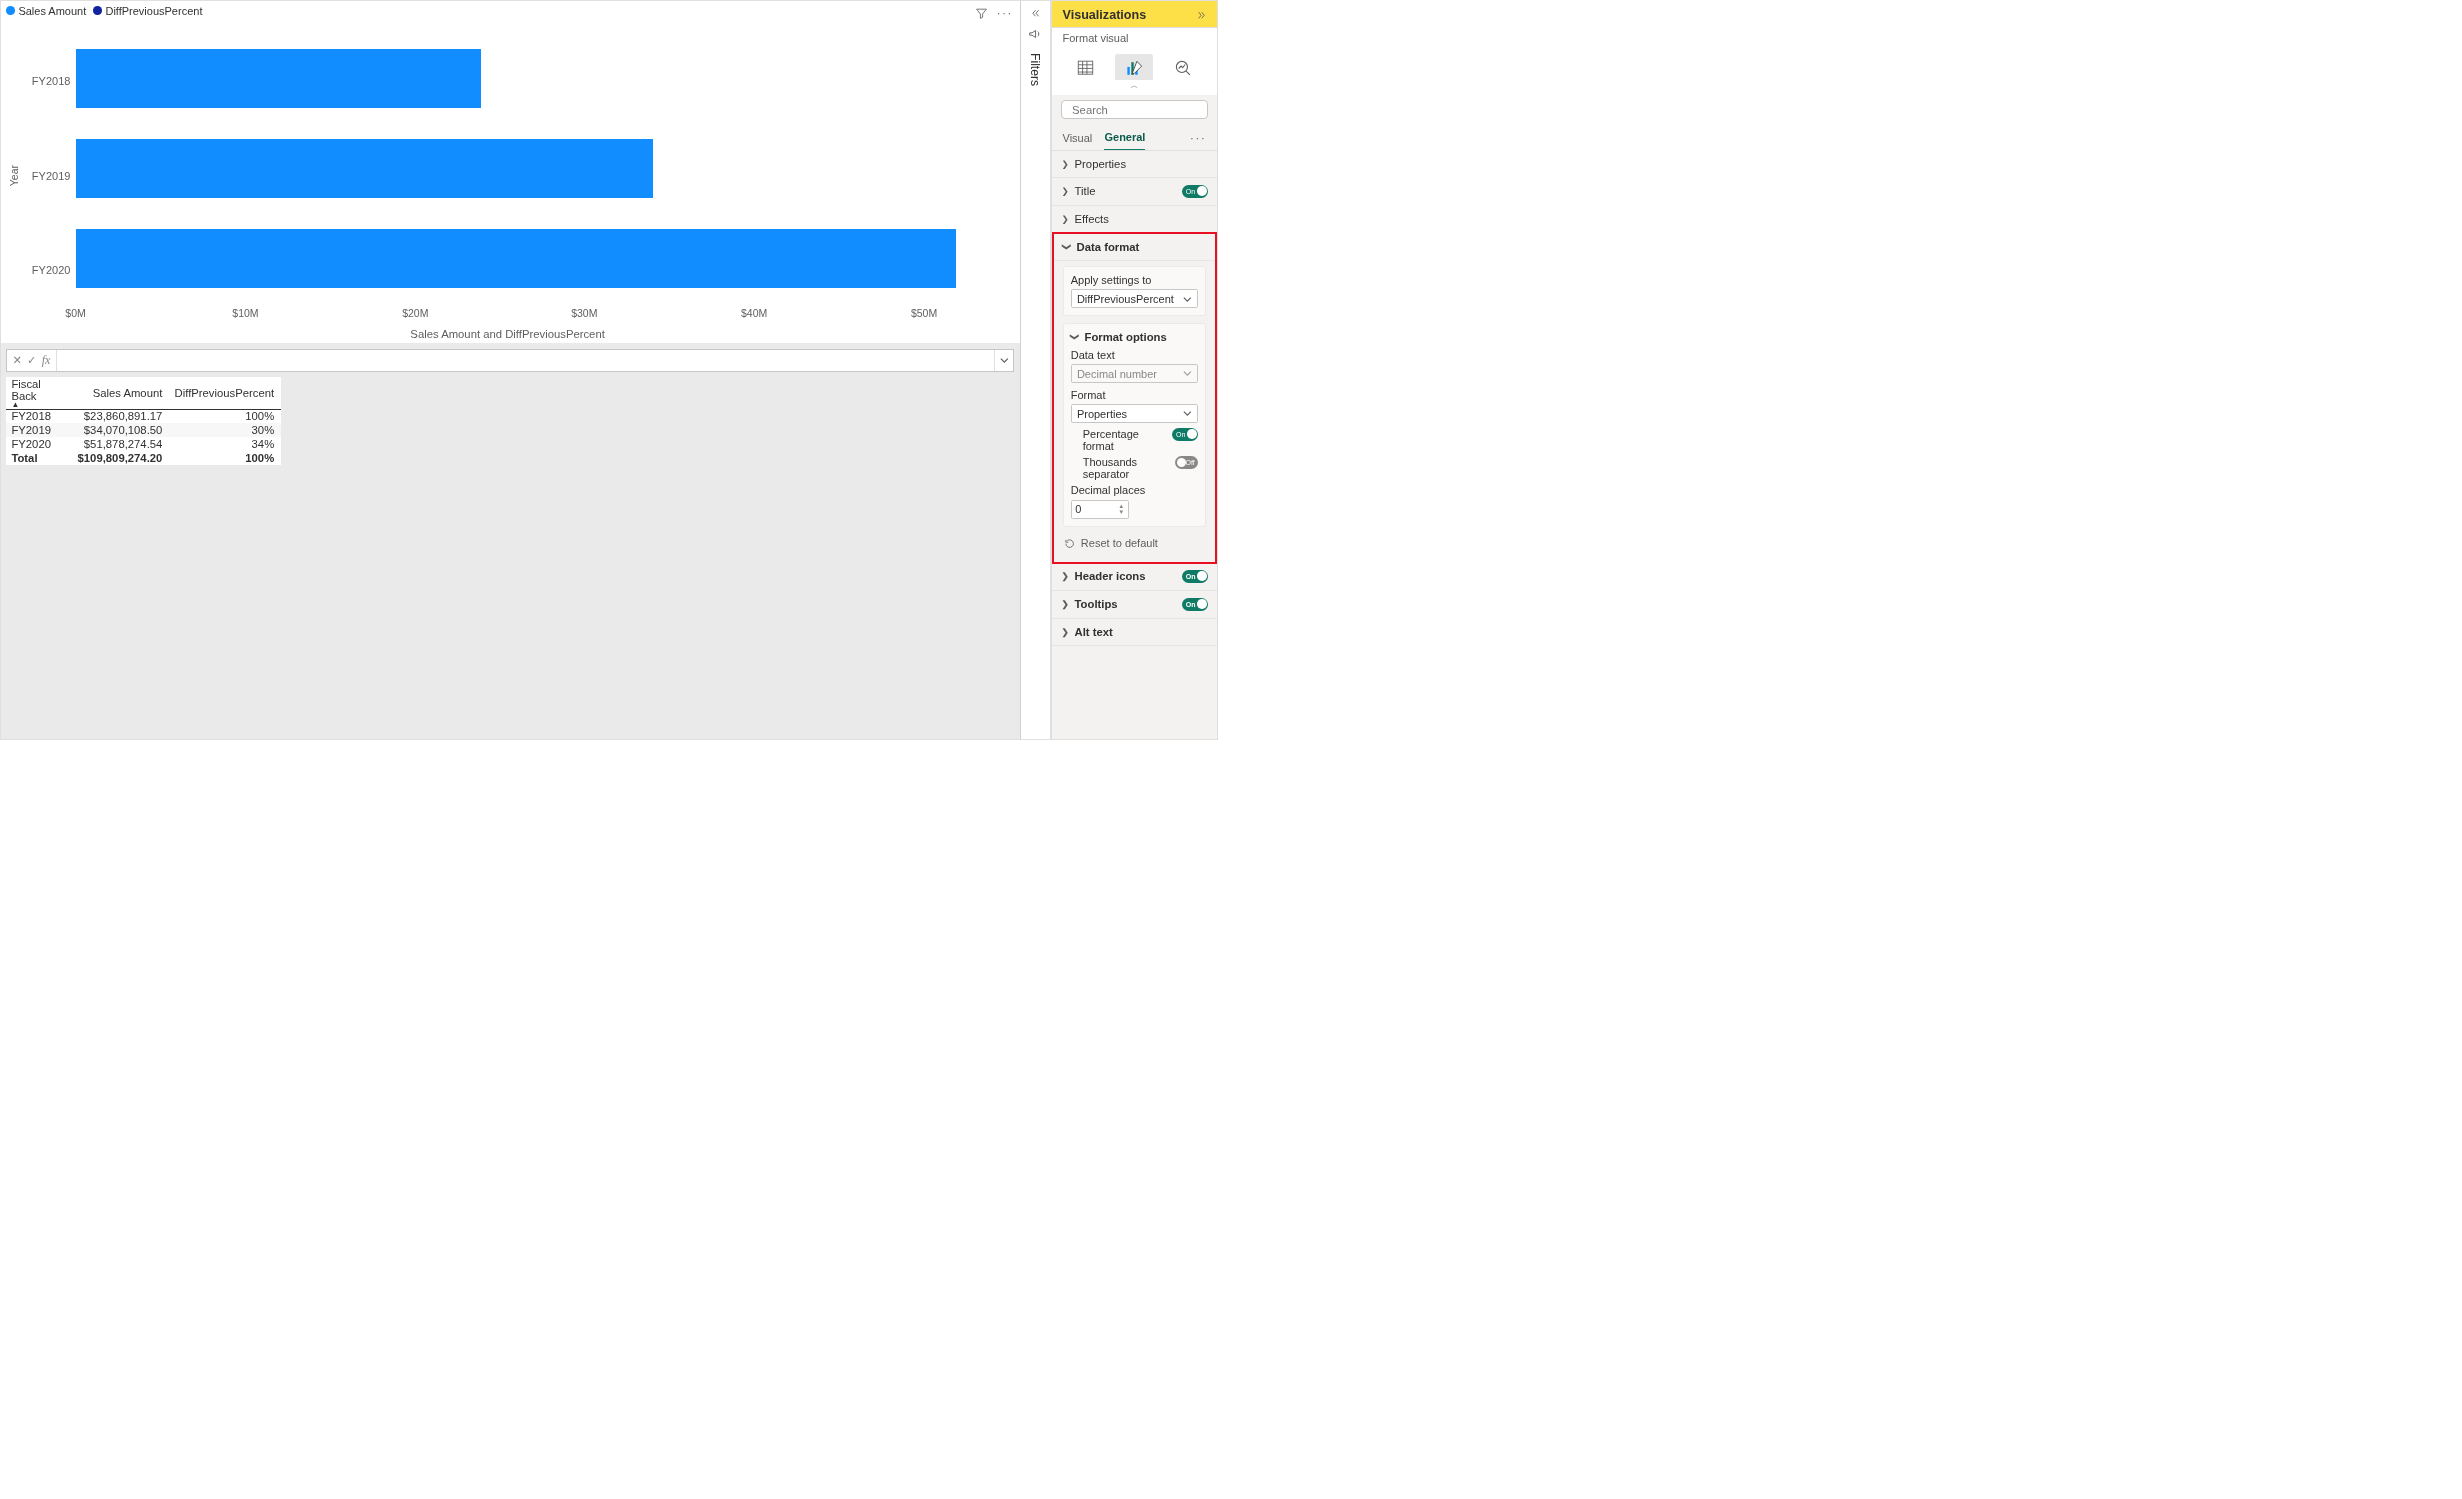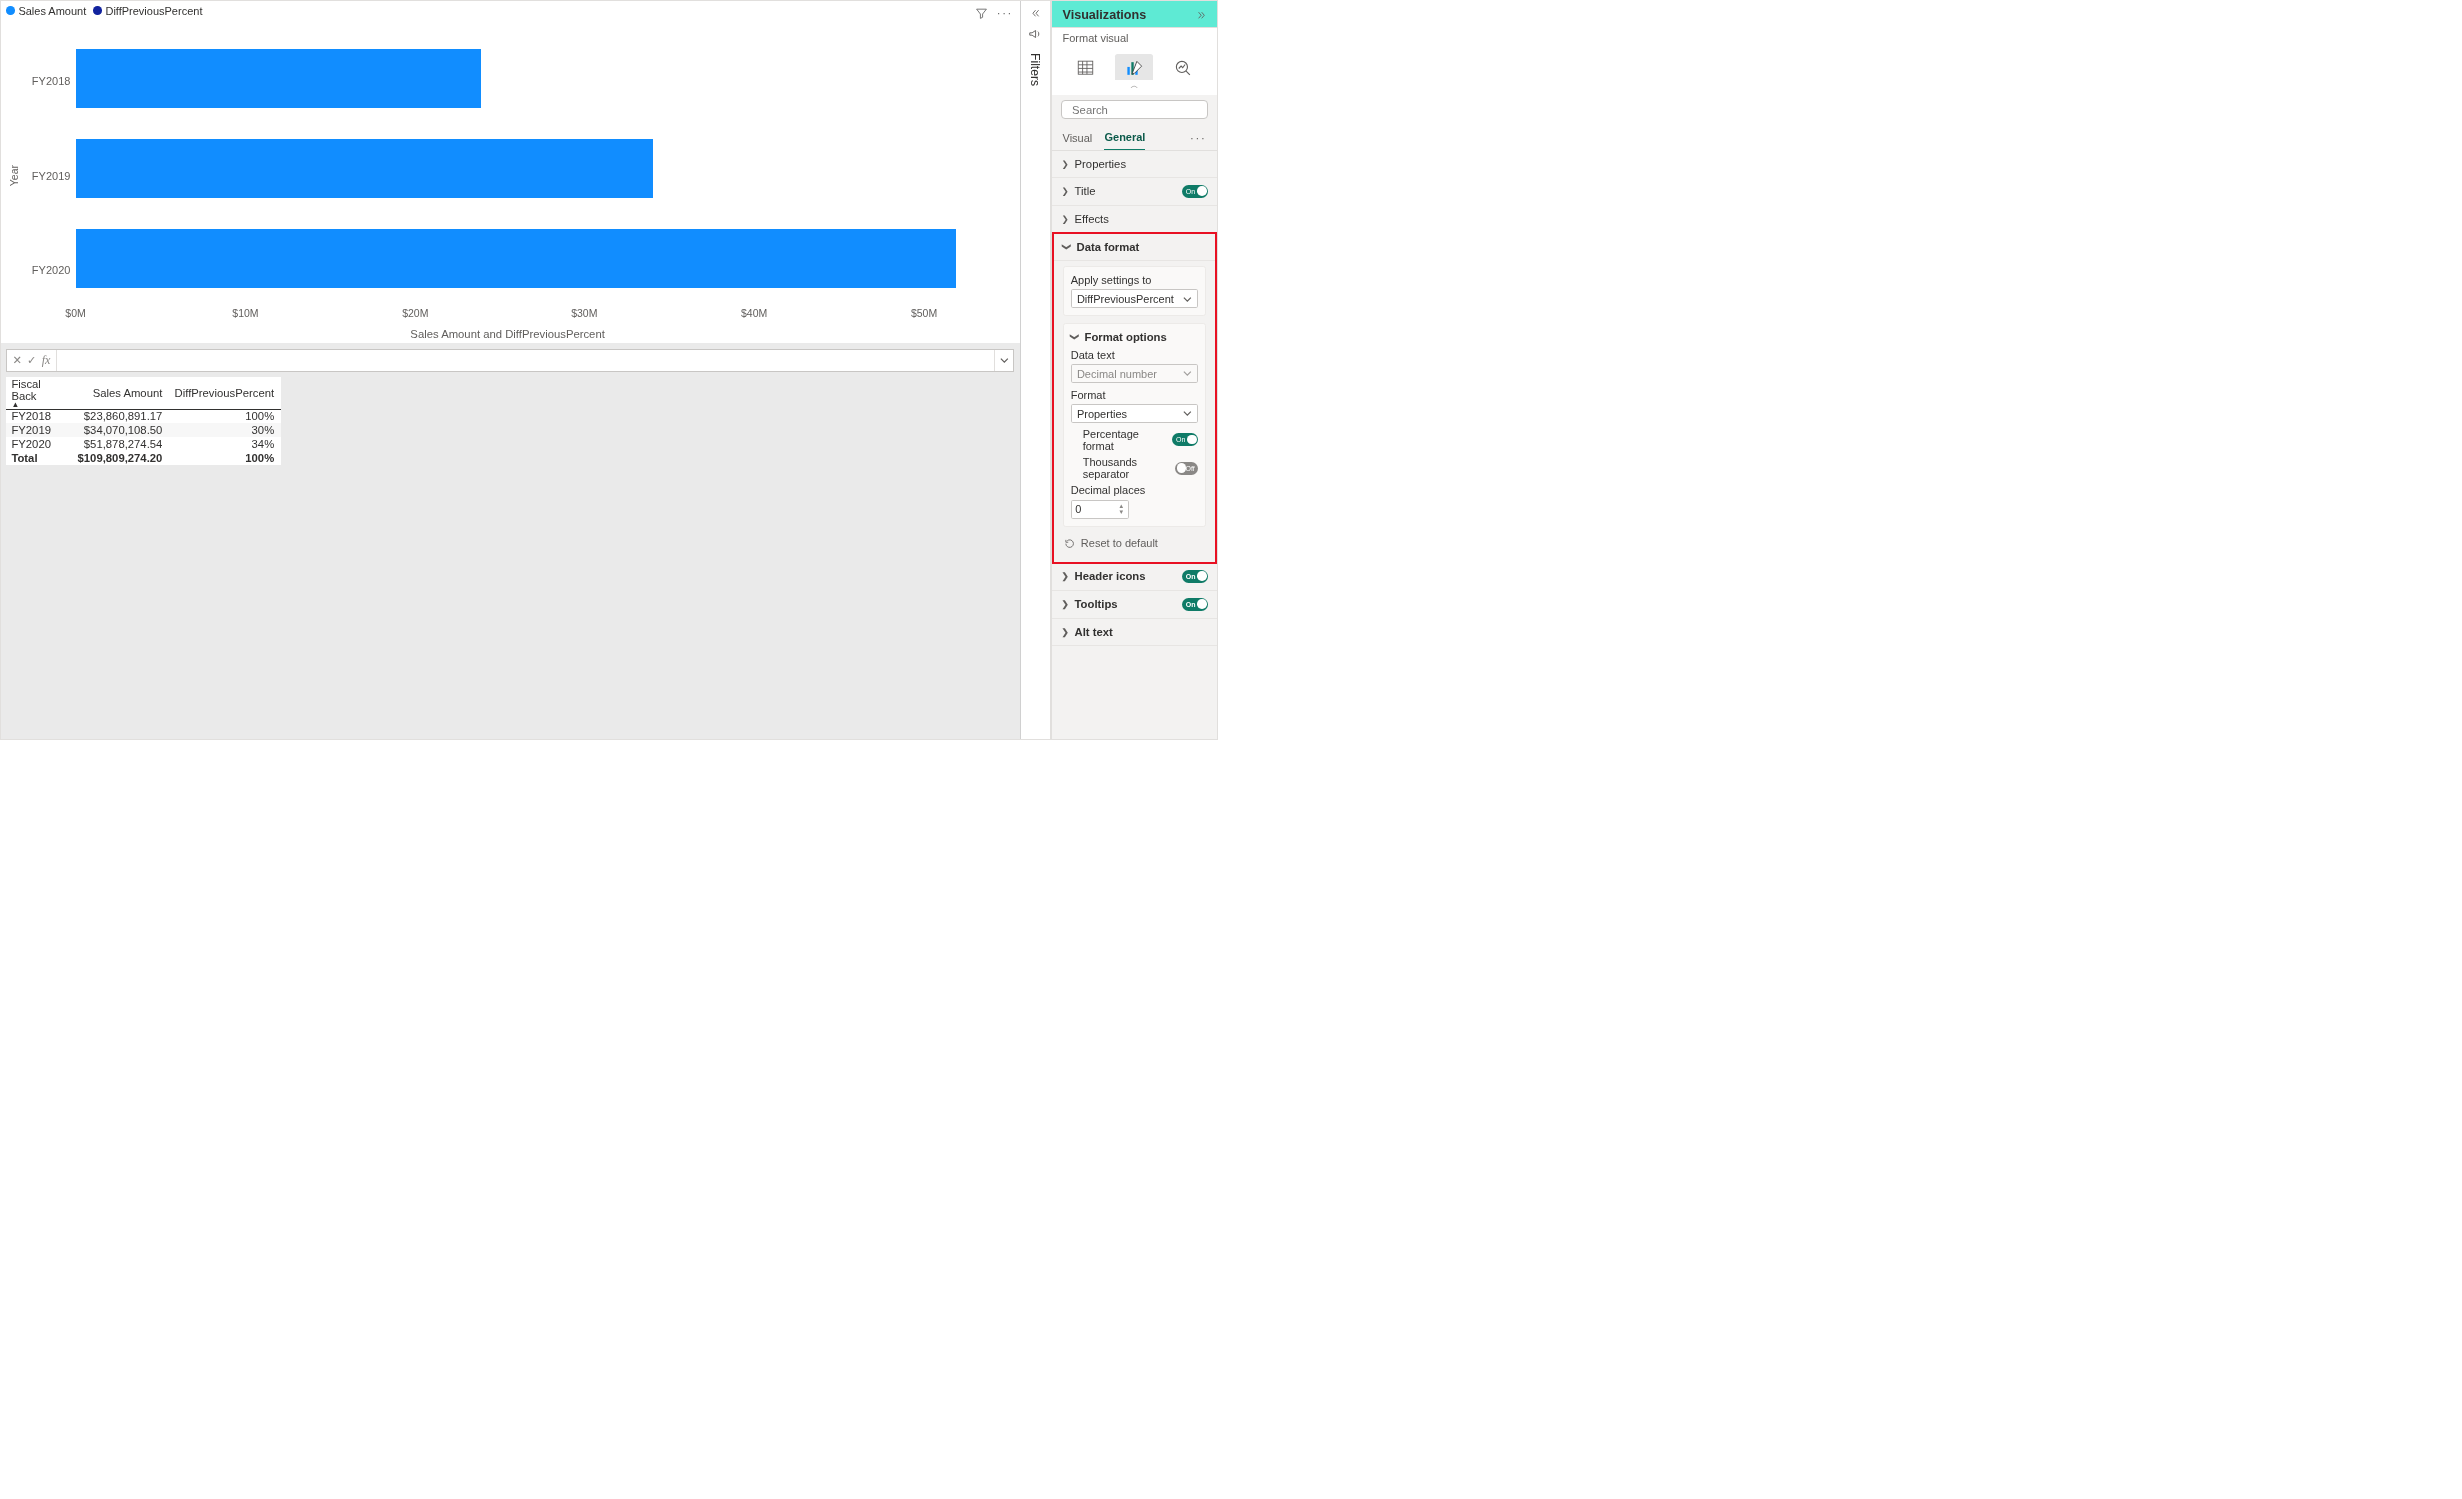--- a/index.html
+++ b/index.html
@@ -39,21 +39,21 @@
 .data-tbl td { padding:0.9px 7px 0.9px 5.2px; font-size:11.3px;}
 .data-tbl td:nth-child(2), .data-tbl td:nth-child(3){ text-align:right;}
 .data-tbl tr.alt td { background:#f7f7f7;}
 .data-tbl .total td { font-weight:700;}
 .sort-arrow { font-size:7.9px; display:block; line-height:5.2px;}
 
 .filters-strip { width:30.5px; border-right:0.9px solid #e1dfdd; display:flex; flex-direction:column; align-items:center; padding-top:7px; gap:8.7px; color:#605e5c;}
 .filters-strip .vtext { writing-mode: vertical-rl; font-size:12.2px; margin-top:3.5px; color:#323130;}
 
 .rpanel { width:166px; display:flex; flex-direction:column; border-left:0.9px solid #e1dfdd; background:#f3f2f1;}
-.rhead { display:flex; align-items:center; justify-content:space-between; padding:7px 8.7px 5.2px 10.5px; background:#5eead4; border-bottom:0.9px solid #e1dfdd;}
+.rhead { display:flex; align-items:center; justify-content:space-between; padding:7px 8.7px 5.2px 10.5px; background:#fde047; border-bottom:0.9px solid #e1dfdd;}
 .rhead .t { font-size:12.6px; font-weight:600;}
 .subhead { padding: 3.5px 10.5px 5.2px 10.5px; font-size:11px; color:#605e5c; background:#fff;}
 .mode-icons { display:flex; justify-content:space-around; padding:5.2px 8.7px 0 8.7px; background:#fff;}
 .mode-btn { width:38px; height:28px; display:flex; align-items:center; justify-content:center; border-radius:2.6px; cursor:pointer;}
 .mode-btn.sel { background:#e6e6e6;}
 .mode-arrow { text-align:center; font-size:7.9px; color:#8a8886; margin-top:-1.7px; background:#fff; padding-bottom:3.5px;}
 .search-box { margin: 5.2px 8.7px; display:flex; align-items:center; border:0.9px solid #c8c6c4; background:#fff; border-radius:4px; padding:2.6px 5.2px; gap:5.2px; color:#605e5c;}
 .search-box input{ border:none; outline:none; flex:1; font-size:11.3px; background:transparent;}
 .tabs { display:flex; gap:12.2px; padding: 1.7px 10.5px 0 10.5px; border-bottom:0.9px solid #e1dfdd; background:#f3f2f1; align-items:center;}
 .tab { font-size:11px; color:#605e5c; padding:5.2px 0; cursor:pointer;}
@@ -70,21 +70,21 @@
 .toggle .knob { width:9.6px; height:9.6px; border-radius:50%; background:#fff; position:absolute;}
 .toggle.on .knob { right:1.7px;}
 .toggle.off .knob { left:1.7px;}
 .redbox { border:2.2px solid #e81123; margin: -0.9px 0; }
 .sub-panel { padding: 5.2px 8.7px 8.7px 8.7px;}
 .grp-label { font-size:11px; color:#323130; margin-bottom:3.5px;}
 .sel-input { display:flex; align-items:center; justify-content:space-between; border:0.9px solid #c8c6c4; background:#fff; padding:2.6px 5.2px; font-size:11px; border-radius:1.7px; cursor:pointer;}
 .sel-input.dis { color:#8a8886; background:#faf9f8;}
 .card { background:#faf9f8; border:0.9px solid #eceae8; border-radius:2.6px; padding:7px; margin-bottom:7px;}
 .subacc { display:flex; align-items:center; gap:5.2px; font-size:11.3px; font-weight:600; margin-bottom:5.2px; cursor:pointer;}
-.row-ctrl { display:flex; align-items:center; justify-content:space-between; font-size:11px; margin:4.4px 0;padding-left:12px;}
+.row-ctrl { display:flex; justify-content:space-between; font-size:11px; margin:4.4px 0;padding-left:12px;}
 .num-input { display:flex; align-items:center; border:0.9px solid #c8c6c4; background:#fff; width:58px; height:19px; padding:0 3.5px; font-size:11px; border-radius:1.7px;}
 .num-input .spin { margin-left:auto; display:flex; flex-direction:column; font-size:6.1px; color:#8a8886; line-height:6.1px;}
 .reset { display:flex; align-items:center; gap:5.2px; color:#605e5c; font-size:11px; padding:3.5px 1.7px; cursor:pointer;}
 svg { display:block;}
 </style>
 </head>
 <body>
 
 <div class="app">
   <div class="main">

